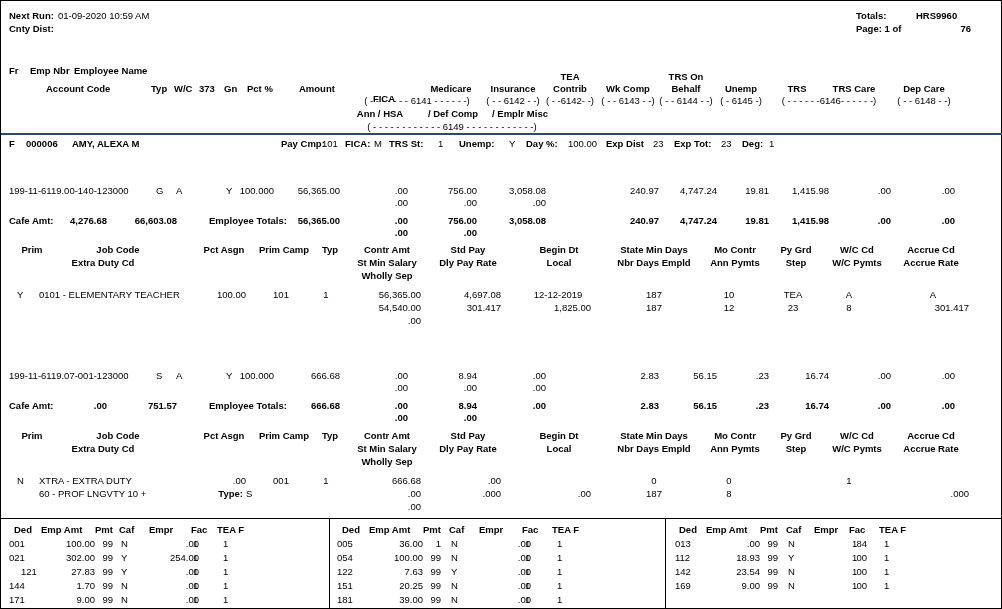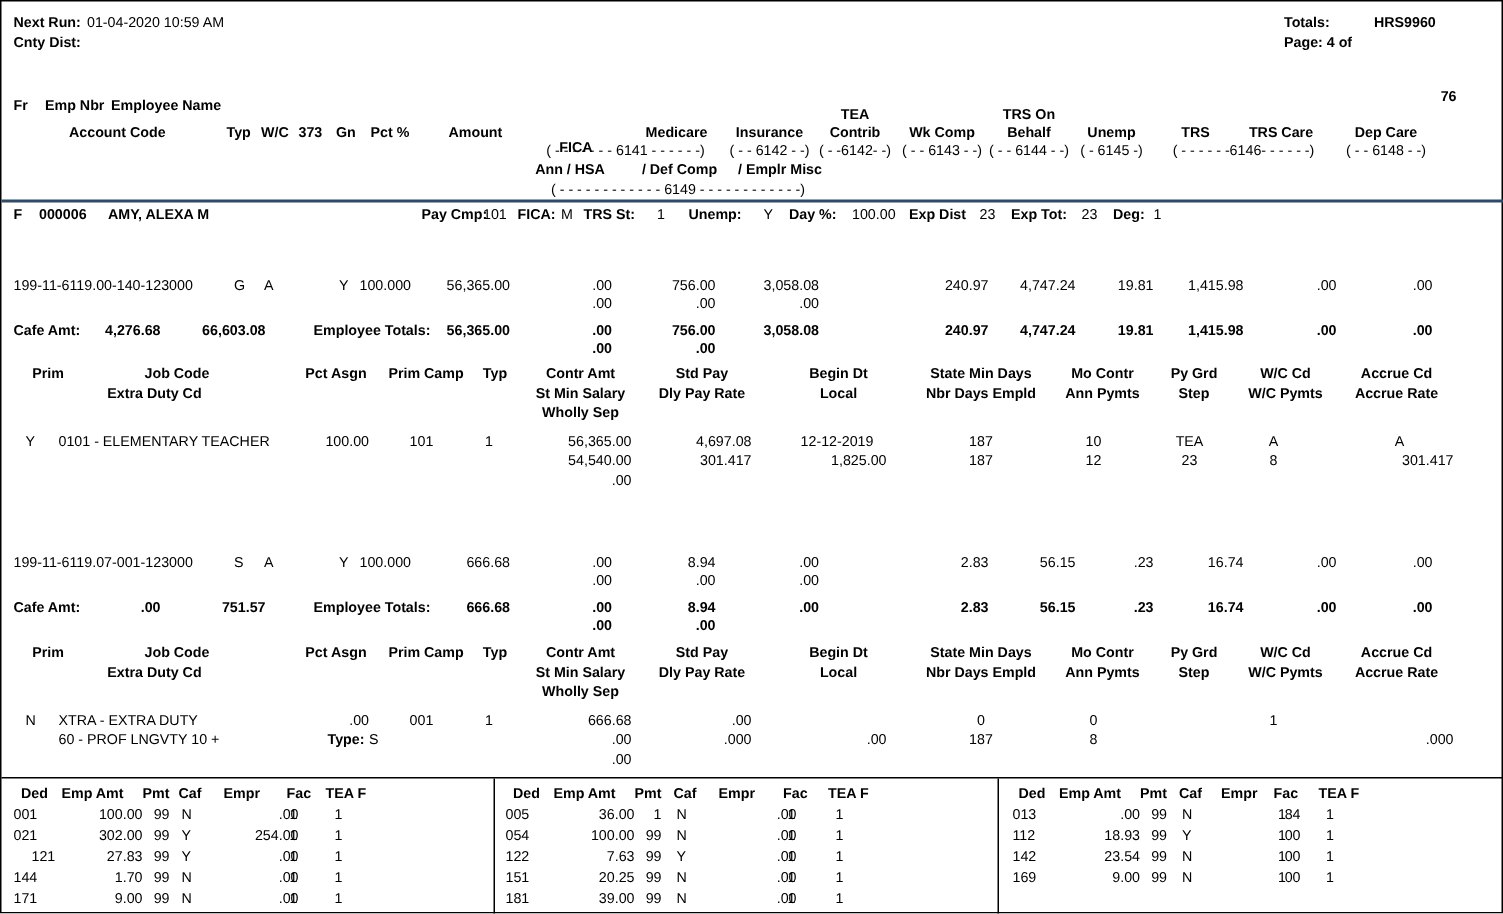--- a/index.html
+++ b/index.html
@@ -30,29 +30,29 @@
     height: 0;
     border-top: 2px solid #2f4a66;
   }
 </style>
 </head>
 <body>
 
 <div id="page">
 
   <div class="abs t b" style="left:8px;  top:9px;">Next Run:</div>
-  <div class="abs t" style="left:57px; top:9px;">01-04-2020 10:59 AM</div>
+  <div class="abs t" style="left:57px; top:9px;">01-09-2020 10:59 AM</div>
   <div class="abs t b" style="left:8px;  top:22px;">Cnty Dist:</div>
   <div class="abs t" style="left:57px; top:22px;"></div>
 
 
   <div class="abs t b" style="left:855px; top:9px;">Totals:</div>
   <div class="abs t b" style="left:915px; top:9px;">HRS9960</div>
-  <div class="abs t b" style="left:855px; top:22px;">Page: 4 of</div>
-  <div class="abs t b r" style="left:900px; top:22px; width:70px;margin-top:36px;">76</div>
+  <div class="abs t b" style="left:855px; top:22px;">Page: 1 of</div>
+  <div class="abs t b r" style="left:900px; top:22px; width:70px;">76</div>
 
   <div class="abs t b" style="left:8px;  top:64px;">Fr</div>
   <div class="abs t b" style="left:29px; top:64px;">Emp Nbr</div>
   <div class="abs t b" style="left:73px; top:64px;">Employee Name</div>
 
   <div class="abs t b" style="left:45px;  top:82px;">Account Code</div>
   <div class="abs t b" style="left:150px; top:82px;">Typ</div>
   <div class="abs t b" style="left:173px; top:82px;">W/C</div>
   <div class="abs t b" style="left:198px; top:82px;">373</div>
   <div class="abs t b" style="left:223px; top:82px;">Gn</div>

